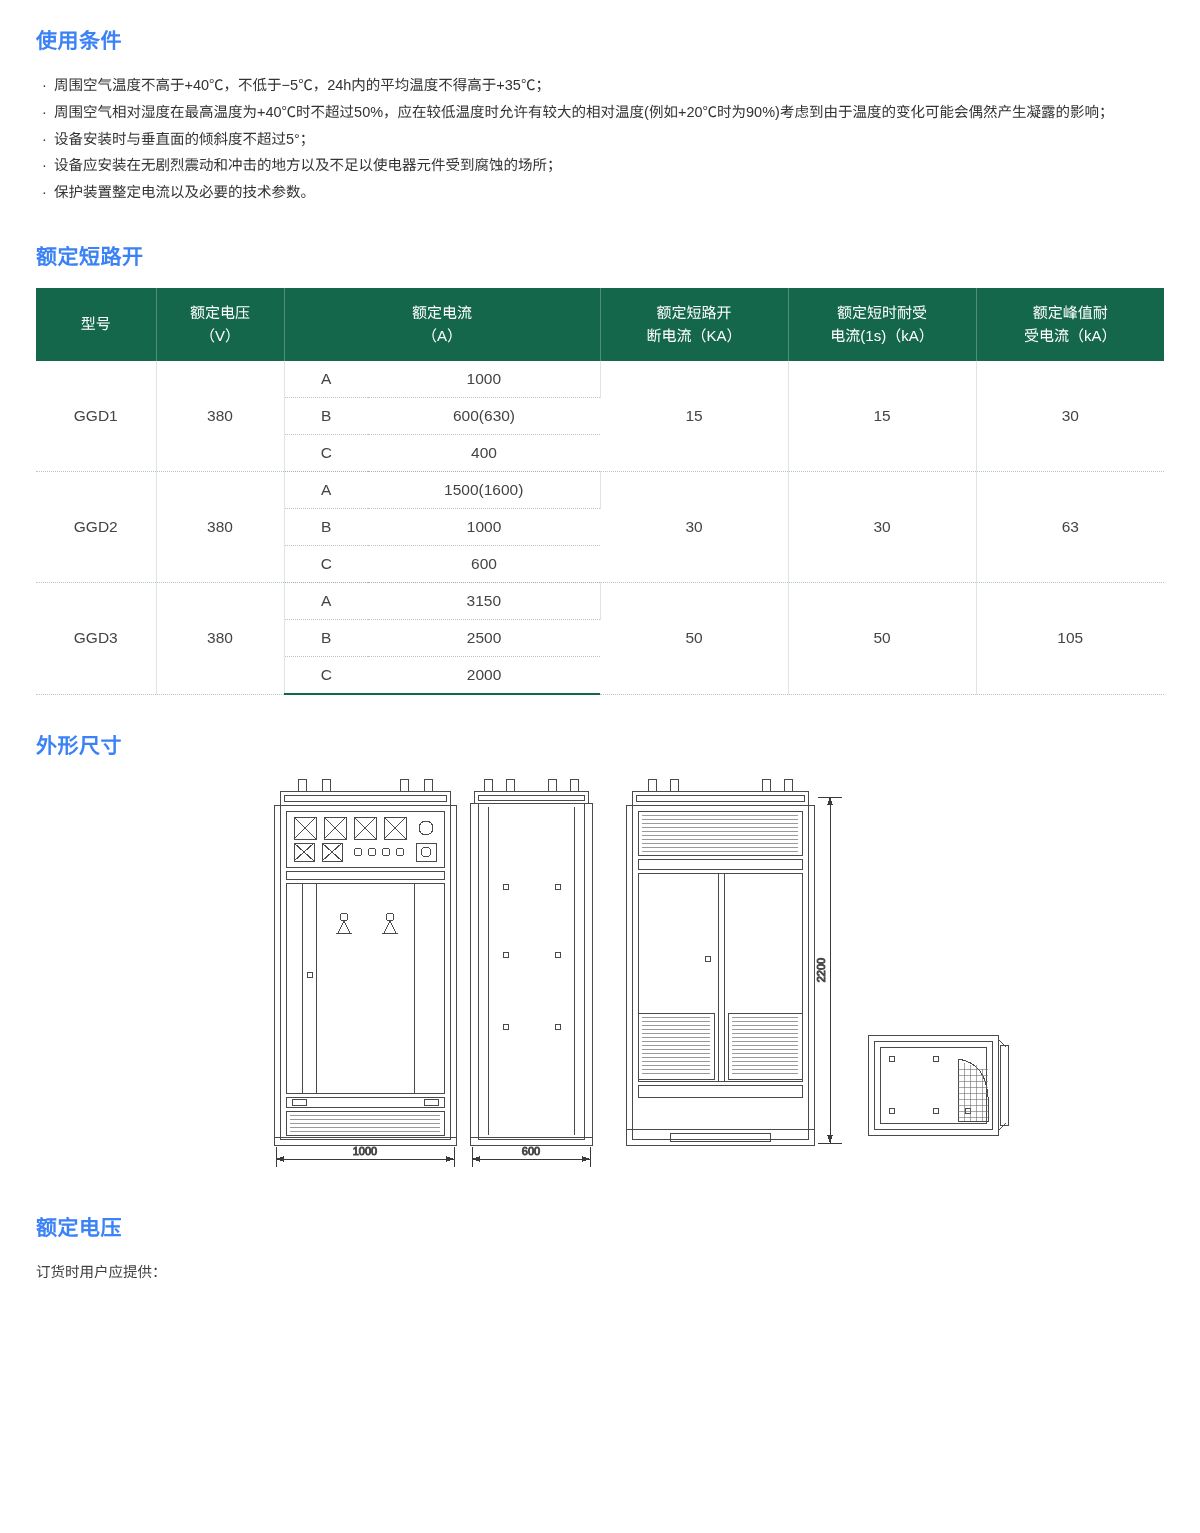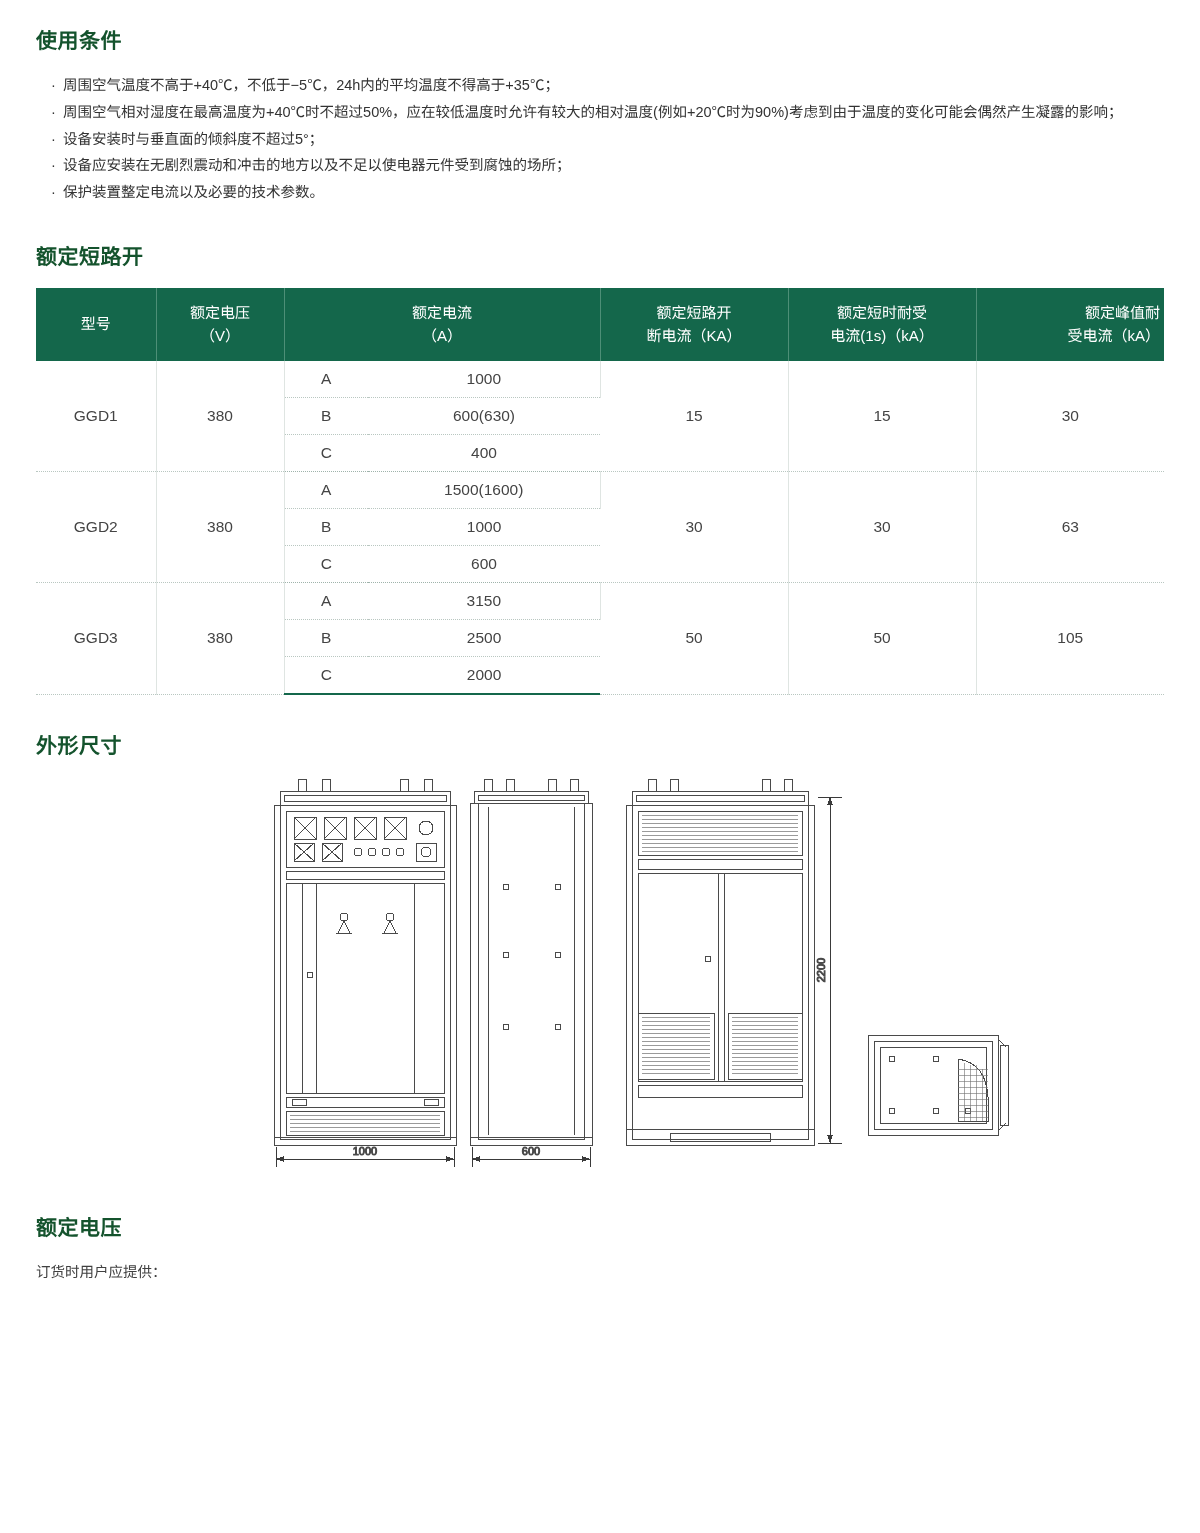--- a/index.html
+++ b/index.html
@@ -15,32 +15,32 @@
     position: relative;
   }
   .page {
     width: 1200px;
     min-height: 1533px;
     box-sizing: border-box;
     padding: 24px 36px 30px 36px;
     position: relative;
   }
   h2.section-title {
-    color: #14532d;
+    color: #3b82f6;
     font-size: 21px;
     font-weight: bold;
     margin: 0 0 18px 0;
     letter-spacing: 0.5px;
   }
   .section {
     margin-bottom: 34px;
   }
   ul.bullets {
     list-style: none;
-    margin: 13px;
+    margin: 4px;
     padding: 0;
   }
   ul.bullets li {
     font-size: 14.5px;
     line-height: 1.85;
     color: #333333;
     padding-left: 14px;
     position: relative;
   }
   ul.bullets li::before {
@@ -62,21 +62,21 @@
     background: #14674b;
     color: #ffffff;
     font-weight: normal;
     font-size: 15px;
     line-height: 1.5;
     padding: 14px 4px;
     text-align: center;
     border-right: 1px solid #4d8f77;
     vertical-align: middle;
   }
-  table.spec thead th:last-child { border-right: none; text-align: right; }
+  table.spec thead th:last-child { border-right: none; }
   table.spec td {
     text-align: center;
     color: #444444;
     font-size: 15.5px;
     padding: 9px 4px;
     border-bottom: 1px dotted #b9c7c1;
     border-right: 1px solid #dfe5e2;
     vertical-align: middle;
   }
   table.spec td:last-child { border-right: none; }

